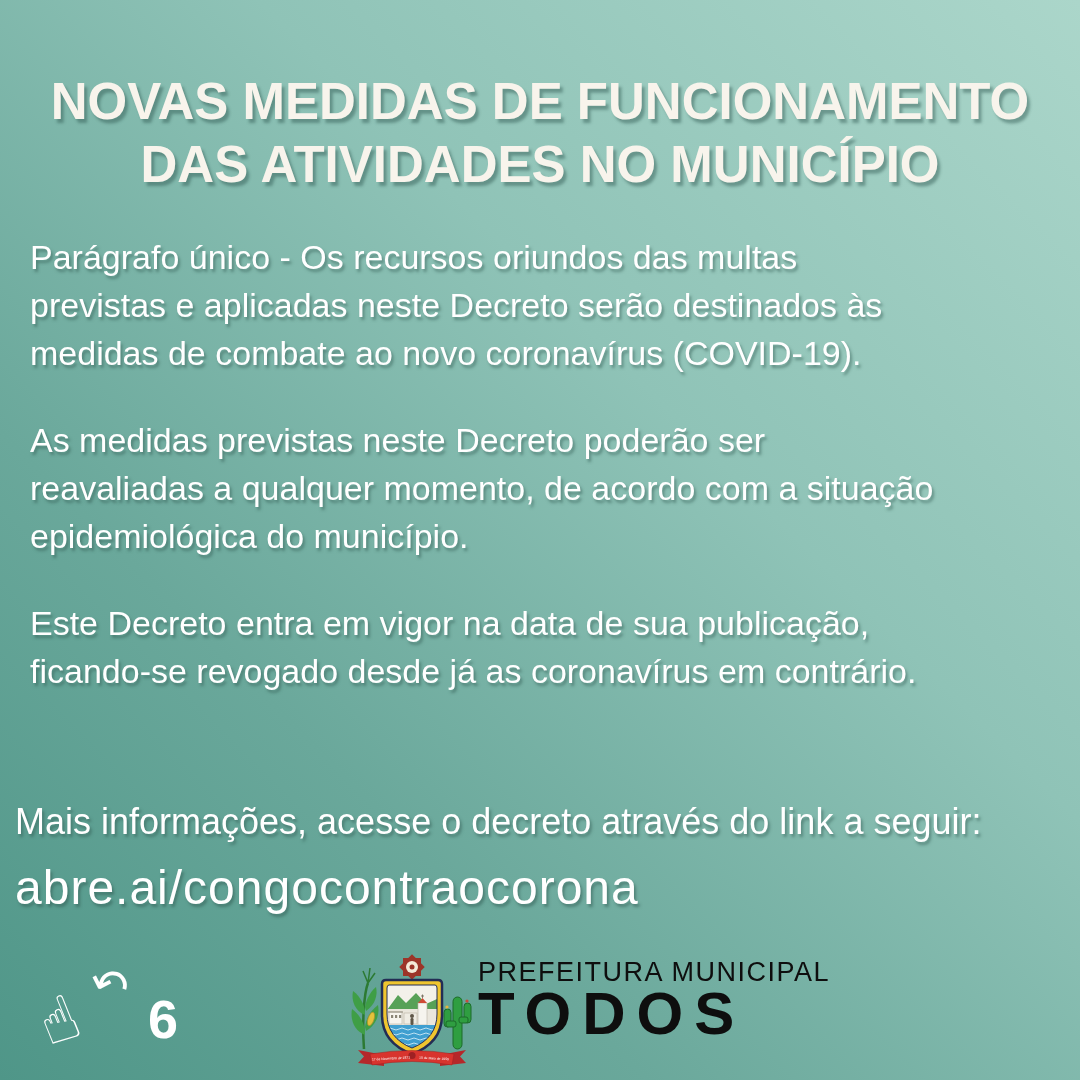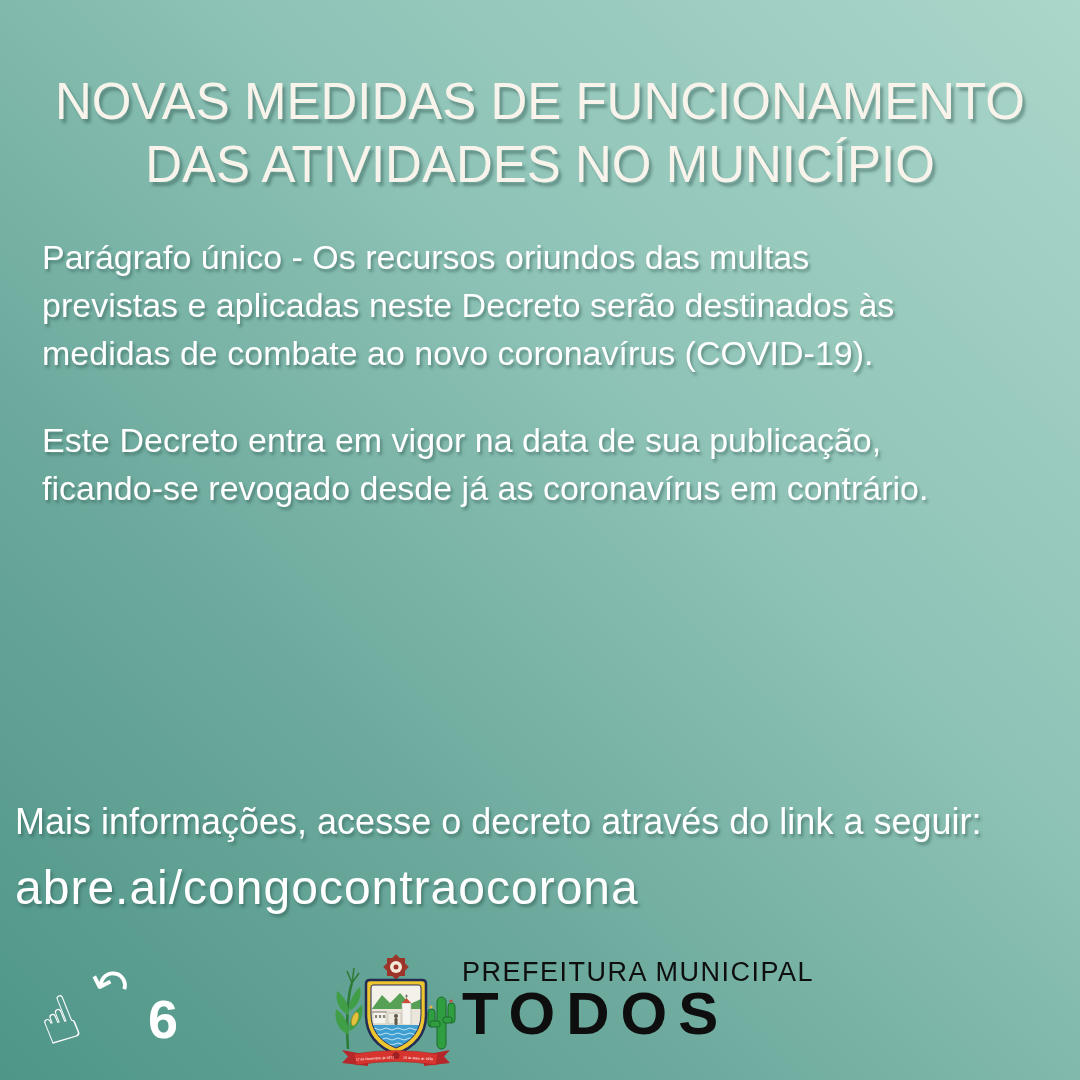--- a/index.html
+++ b/index.html
@@ -7,46 +7,46 @@
     position:relative;
     width:1080px;height:1080px;
     overflow:hidden;
     background:linear-gradient(45deg,#4f9688 0%,#6aa89b 30%,#8fc3b7 62%,#abd6ca 100%);
     font-family:"Liberation Sans", sans-serif;
   }
   .title{
     position:absolute;top:36px;left:0;width:100%;
     text-align:center;
     color:#f8f4ec;
-    font-size:51px;font-weight:normal;
+    font-size:51px;font-weight:bold;
     line-height:63px;
     letter-spacing:0px;
     white-space:pre-line;
     text-shadow:3px 4px 3px rgba(45,85,78,0.45);
   }
   .body-text{
     position:absolute;top:233px;left:30px;right:8px;
   }
   .body-text p{
-    margin:0 0 39px 12px;
+    margin:0 0 39px 0;
     color:#ffffff;
     font-size:34px;
     line-height:48px;
     white-space:pre-line;
     text-shadow:2px 3px 3px rgba(45,85,78,0.5);
   }
   .cta{
     position:absolute;top:800px;left:15px;width:100%;
     color:#ffffff;
     text-shadow:2px 3px 3px rgba(45,85,78,0.5);
   }
   .cta-text{font-size:36px;line-height:44px;}
   .cta-link{font-size:48px;line-height:56px;margin-top:16px;letter-spacing:1px;}
   .footer{
-    position:absolute;left:334px;top:952px;width:440px;height:120px;
+    position:absolute;left:350px;top:952px;width:440px;height:120px;
   }
   .crest{position:absolute;left:0;top:0;}
   .footer-text{
     position:absolute;left:128px;top:6px;width:310px;
     color:#0e0e0e;
   }
   .org-line1{font-size:27px;letter-spacing:1.5px;line-height:28px;white-space:nowrap;}
   .org-name{font-size:60px;font-weight:bold;letter-spacing:11px;line-height:56px;white-space:nowrap;}
   .slogan{font-size:25px;letter-spacing:0.5px;line-height:27px;white-space:nowrap;}
   .swipe{
@@ -73,20 +73,23 @@
 
 <div class="canvas">
 
   <h1 class="title">NOVAS MEDIDAS DE FUNCIONAMENTO
 DAS ATIVIDADES NO MUNICÍPIO</h1>
 
   <div class="body-text">
     <p> Parágrafo único - Os recursos oriundos das multas
 previstas e aplicadas neste Decreto serão destinados às
 medidas de combate ao novo coronavírus (COVID-19).</p>
+    <p> As medidas previstas neste Decreto poderão ser
+reavaliadas a qualquer momento, de acordo com a situação
+epidemiológica do município.</p>
     <p> Este Decreto entra em vigor na data de sua publicação,
 ficando-se revogado desde já as coronavírus em contrário.</p>
   </div>
 
   <div class="cta">
     <div class="cta-text">Mais informações, acesse o decreto através do link a seguir:</div>
     <div class="cta-link">abre.ai/congocontraocorona</div>
   </div>
 
   <div class="swipe">

